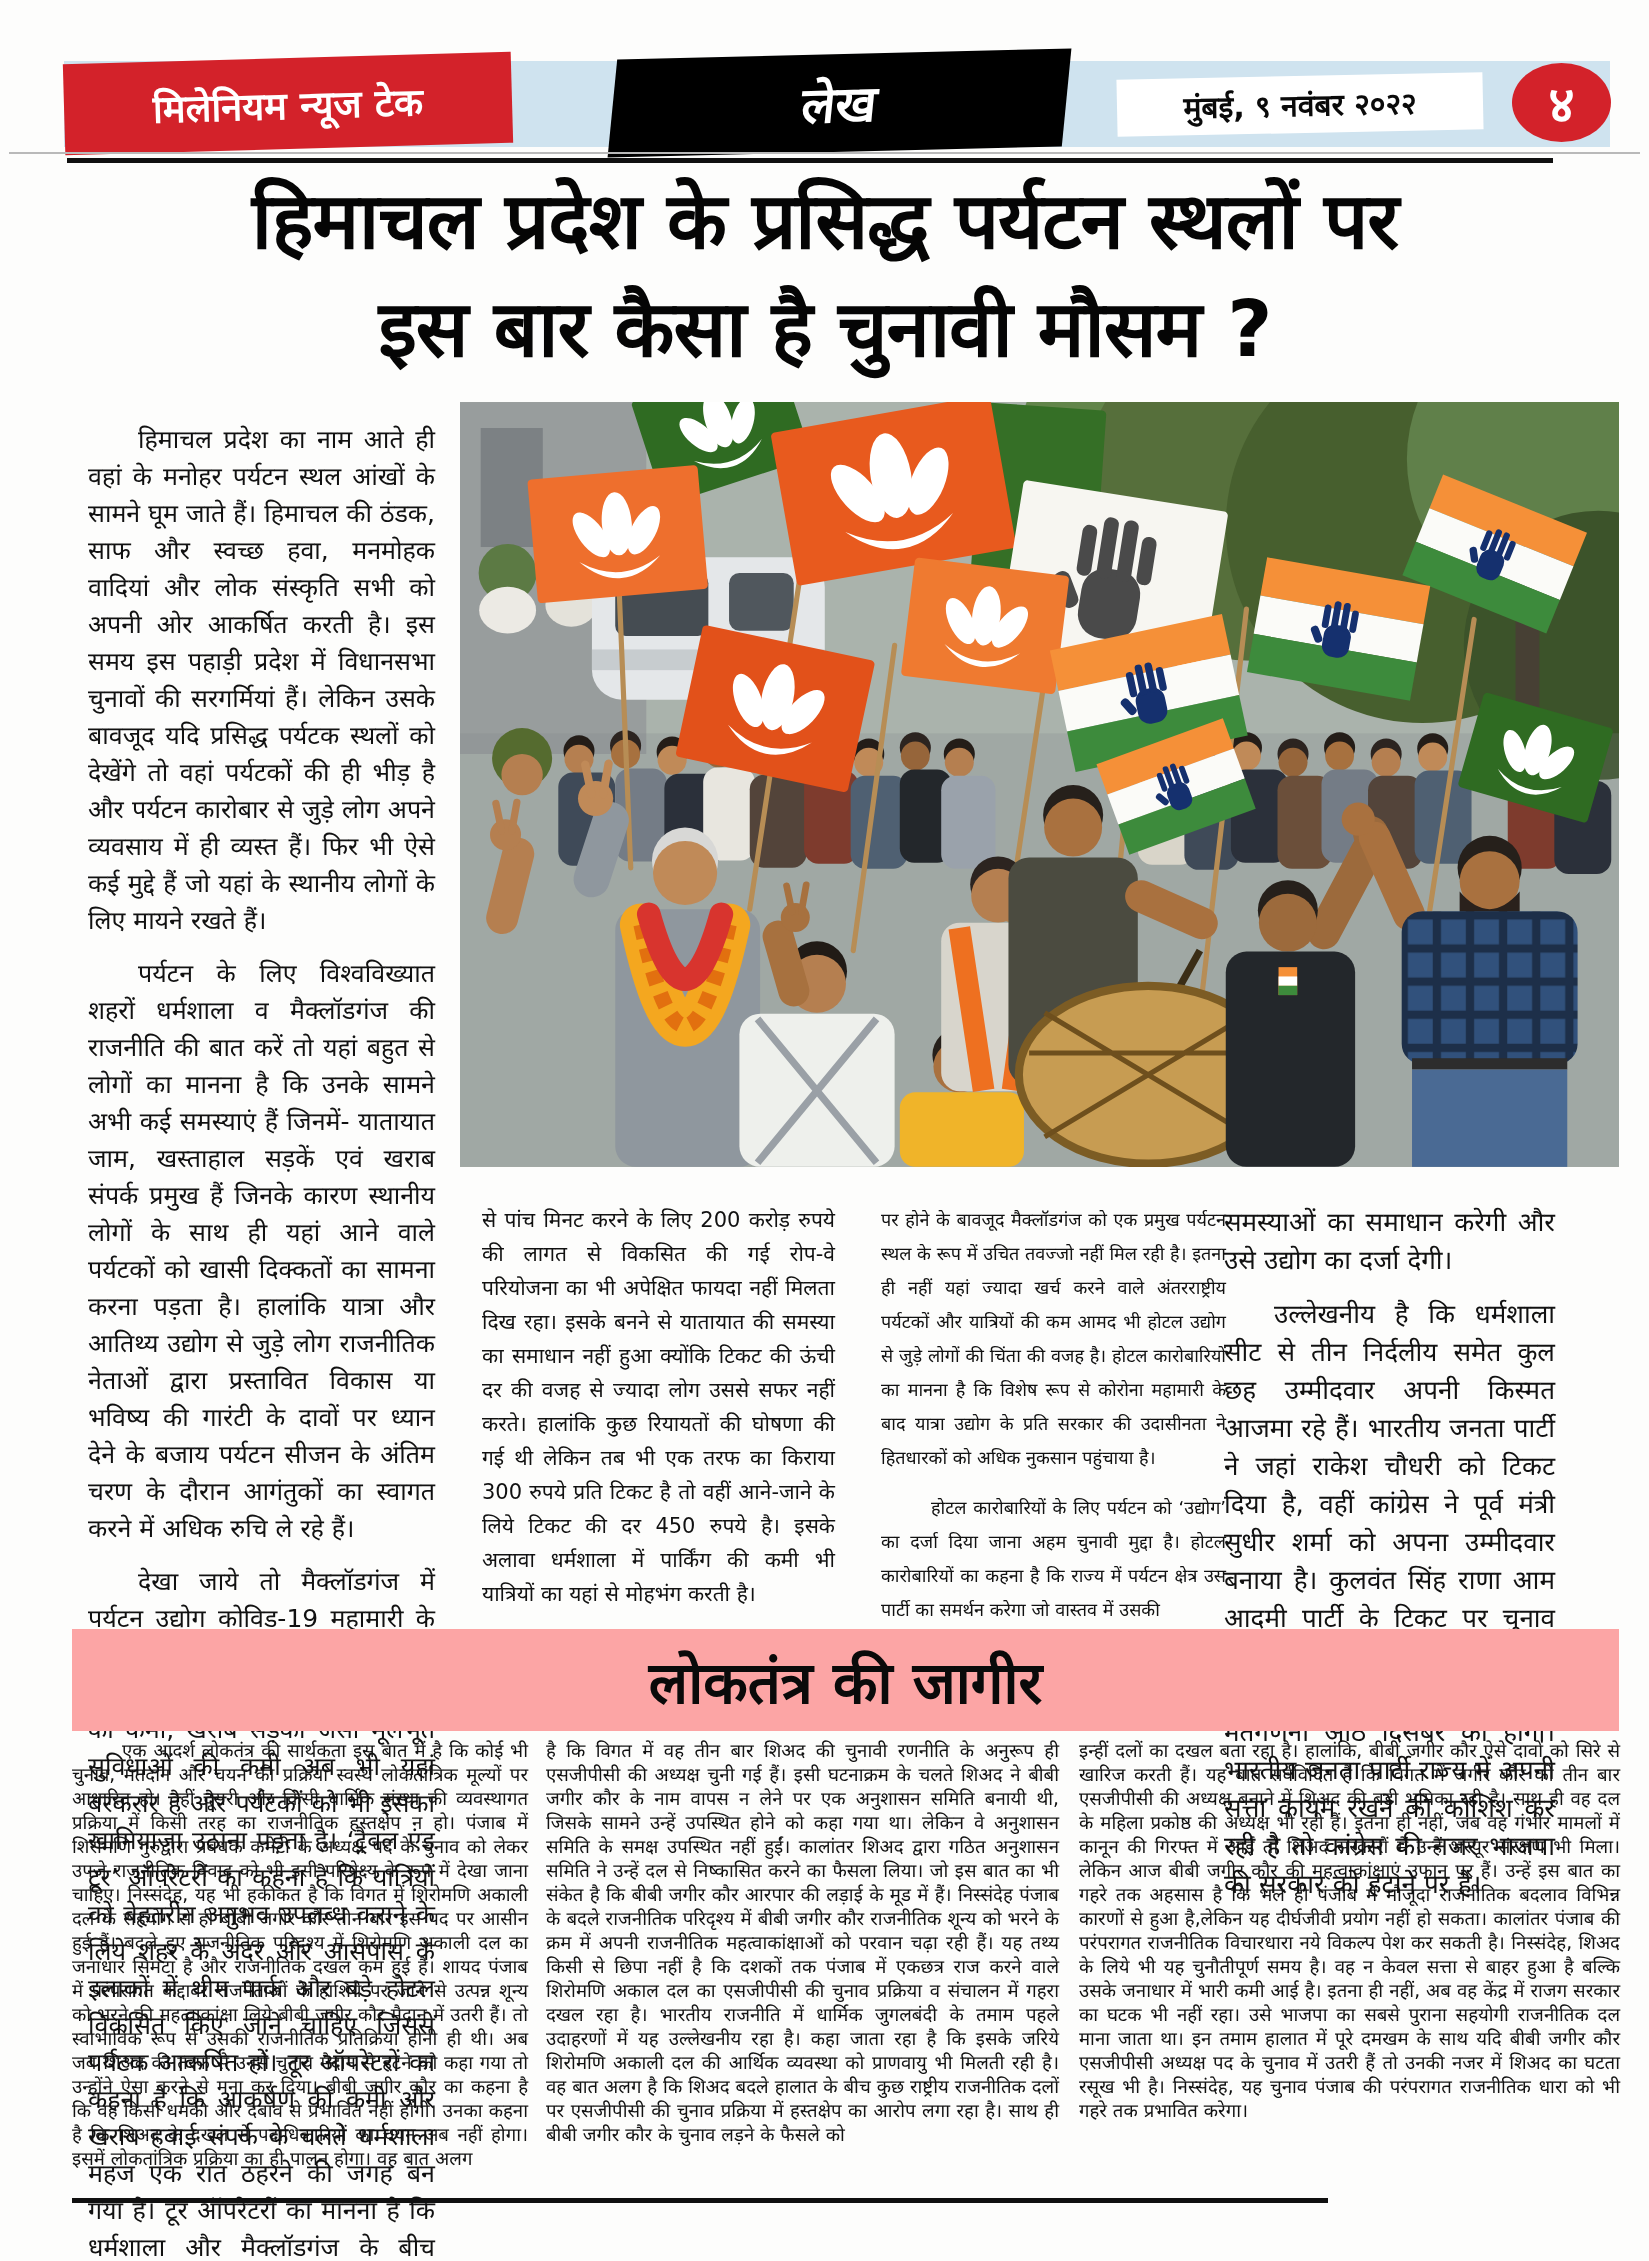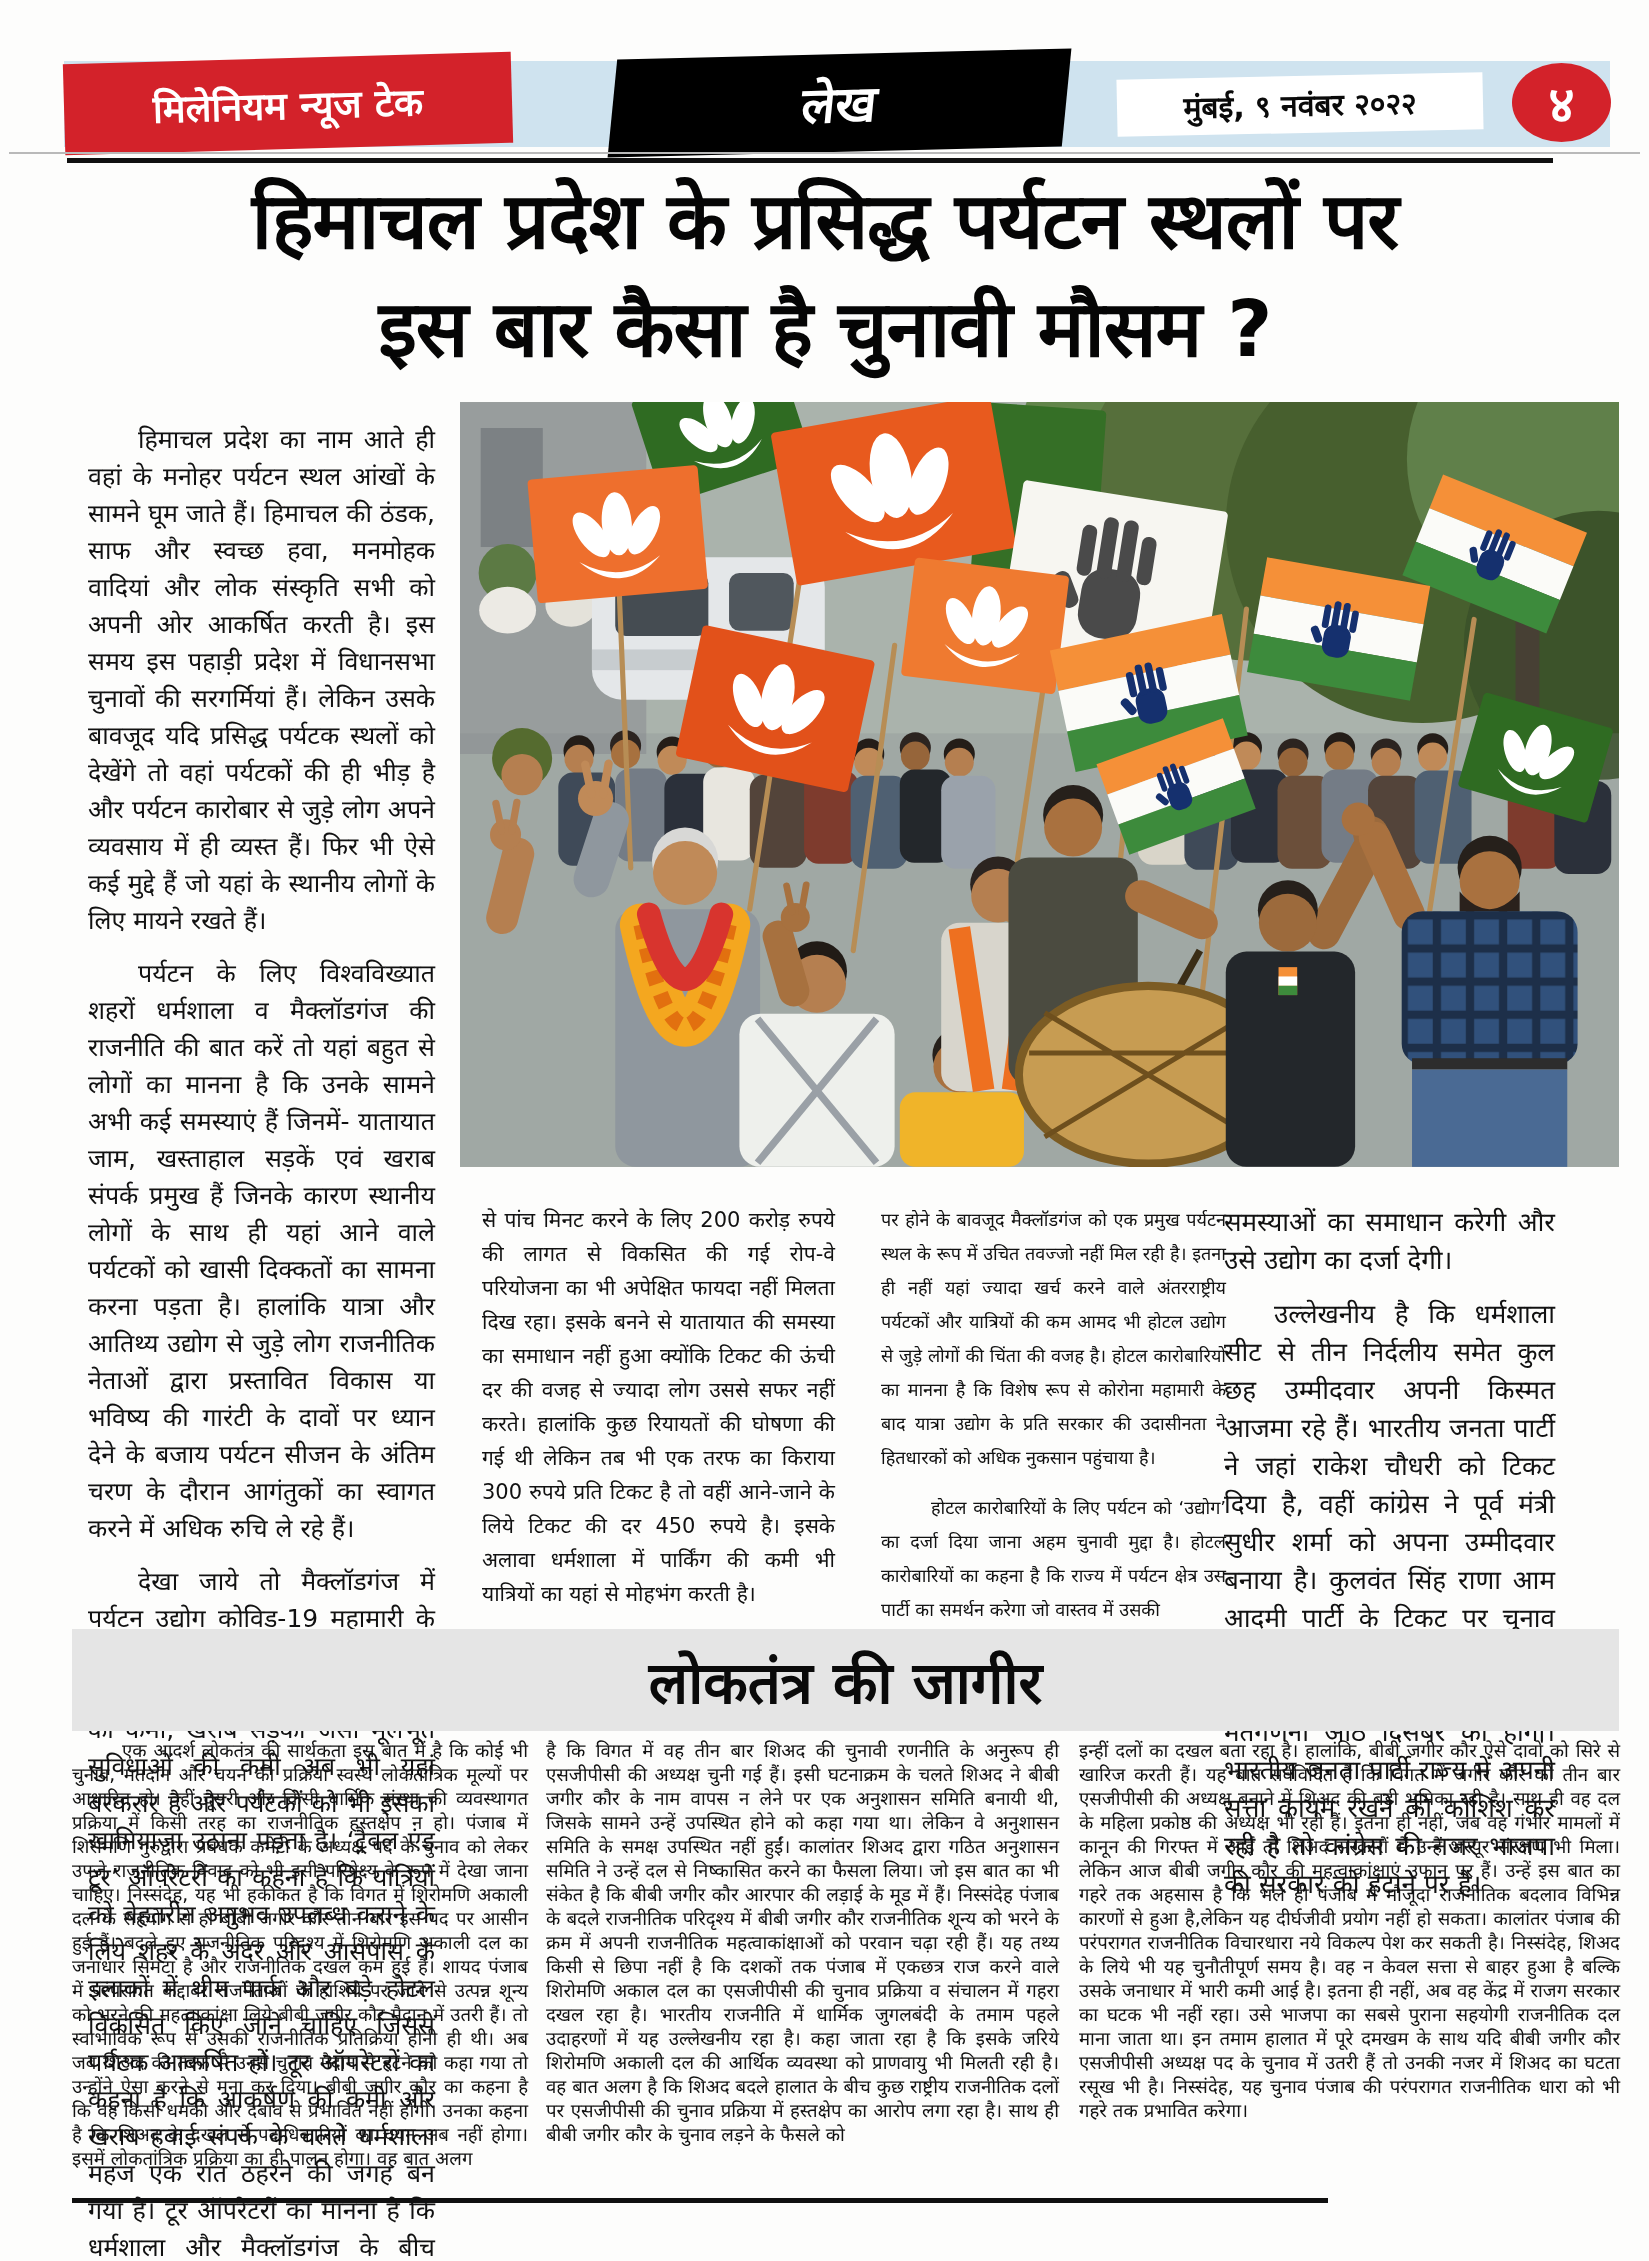--- a/index.html
+++ b/index.html
@@ -30,21 +30,21 @@
   .a1col p{margin:16px;}
   #a1c1{left:72px;top:405px;width:379px;}
   #a1c2{left:466px;top:1187px;width:385px;font-size:21px;line-height:34px;}
   #a1c3{left:865px;top:1187px;width:377px;font-size:18px;line-height:34px;}
   #a1c4{left:1208px;top:1187px;width:363px;font-size:26px;line-height:38px;}
   .ind{text-indent:50px;}
   
   #photo{left:460px;top:402px;width:1159px;height:765px;background:#aab3ac;overflow:hidden;}
   #photo svg{display:block;}
   
-  #sec2-band{left:72px;top:1629px;width:1547px;height:102px;background:#e5e5e5;
+  #sec2-band{left:72px;top:1629px;width:1547px;height:102px;background:#fca5a5;
              display:flex;align-items:center;justify-content:center;}
   #sec2-title{font-weight:800;font-size:58px;color:#0a0a0a;}
   .a2col{font-size:18.6px;line-height:24px;text-align:justify;}
   .a2col p{margin:0;}
   #a2c1{left:72px;top:1739px;width:456px;}
   #a2c2{left:546px;top:1739px;width:513px;}
   #a2c3{left:1079px;top:1739px;width:541px;}
   .rule-black-bottom{left:72px;top:2198px;width:1256px;height:4.7px;background:#101010;}
 </style>
 </head>

